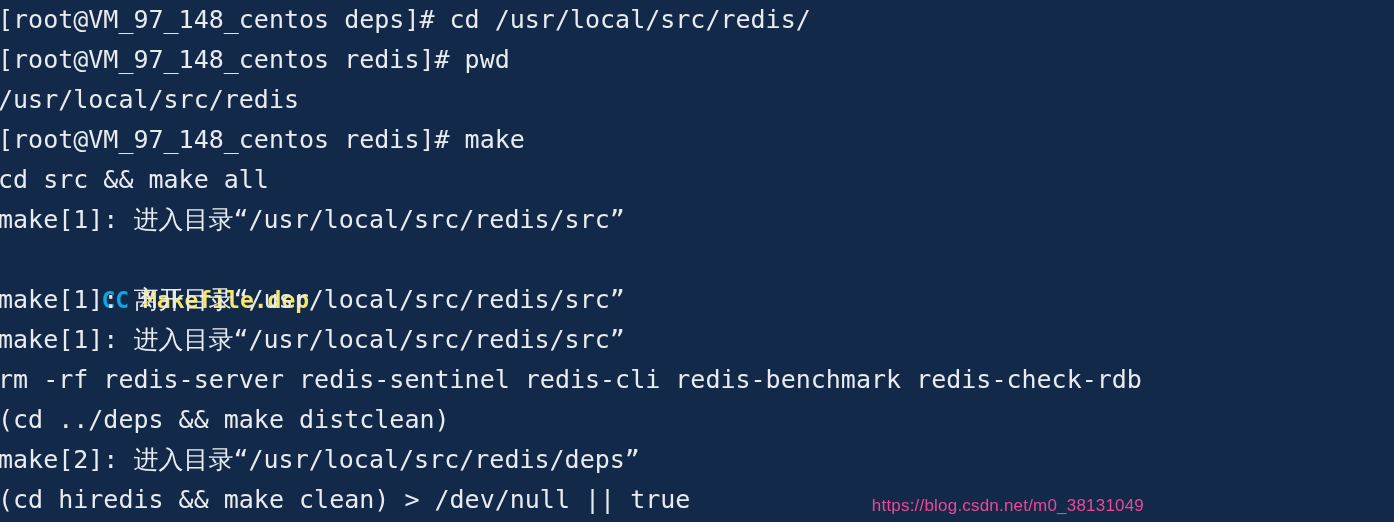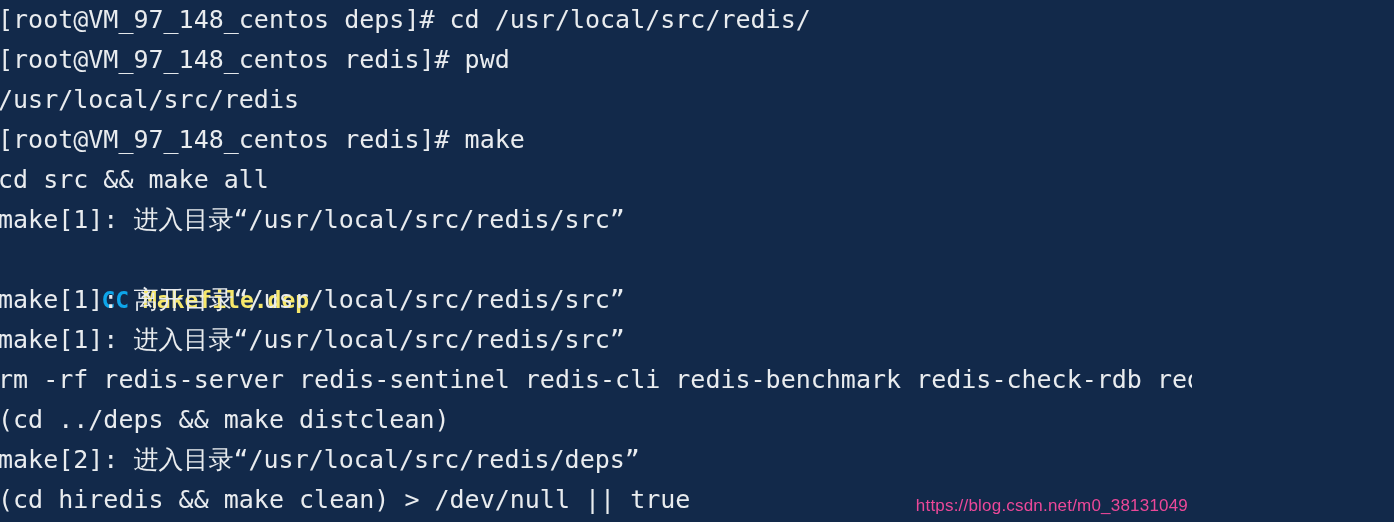--- a/index.html
+++ b/index.html
@@ -7,21 +7,20 @@
     padding: 0;
     background: #12294a;
   }
   #terminal {
     position: relative;
     width: 1148px;
     height: 522px;
     background: #12294a;
     overflow: hidden;
     font-family: "DejaVu Sans Mono", "Liberation Mono", monospace;
-    padding-left: 44px;
   }
   .term-line {
     position: absolute;
     left: -2px;
     white-space: pre;
     font-size: 25px;
     line-height: 40px;
     height: 40px;
     color: #e9ecef;
     letter-spacing: 0px;

